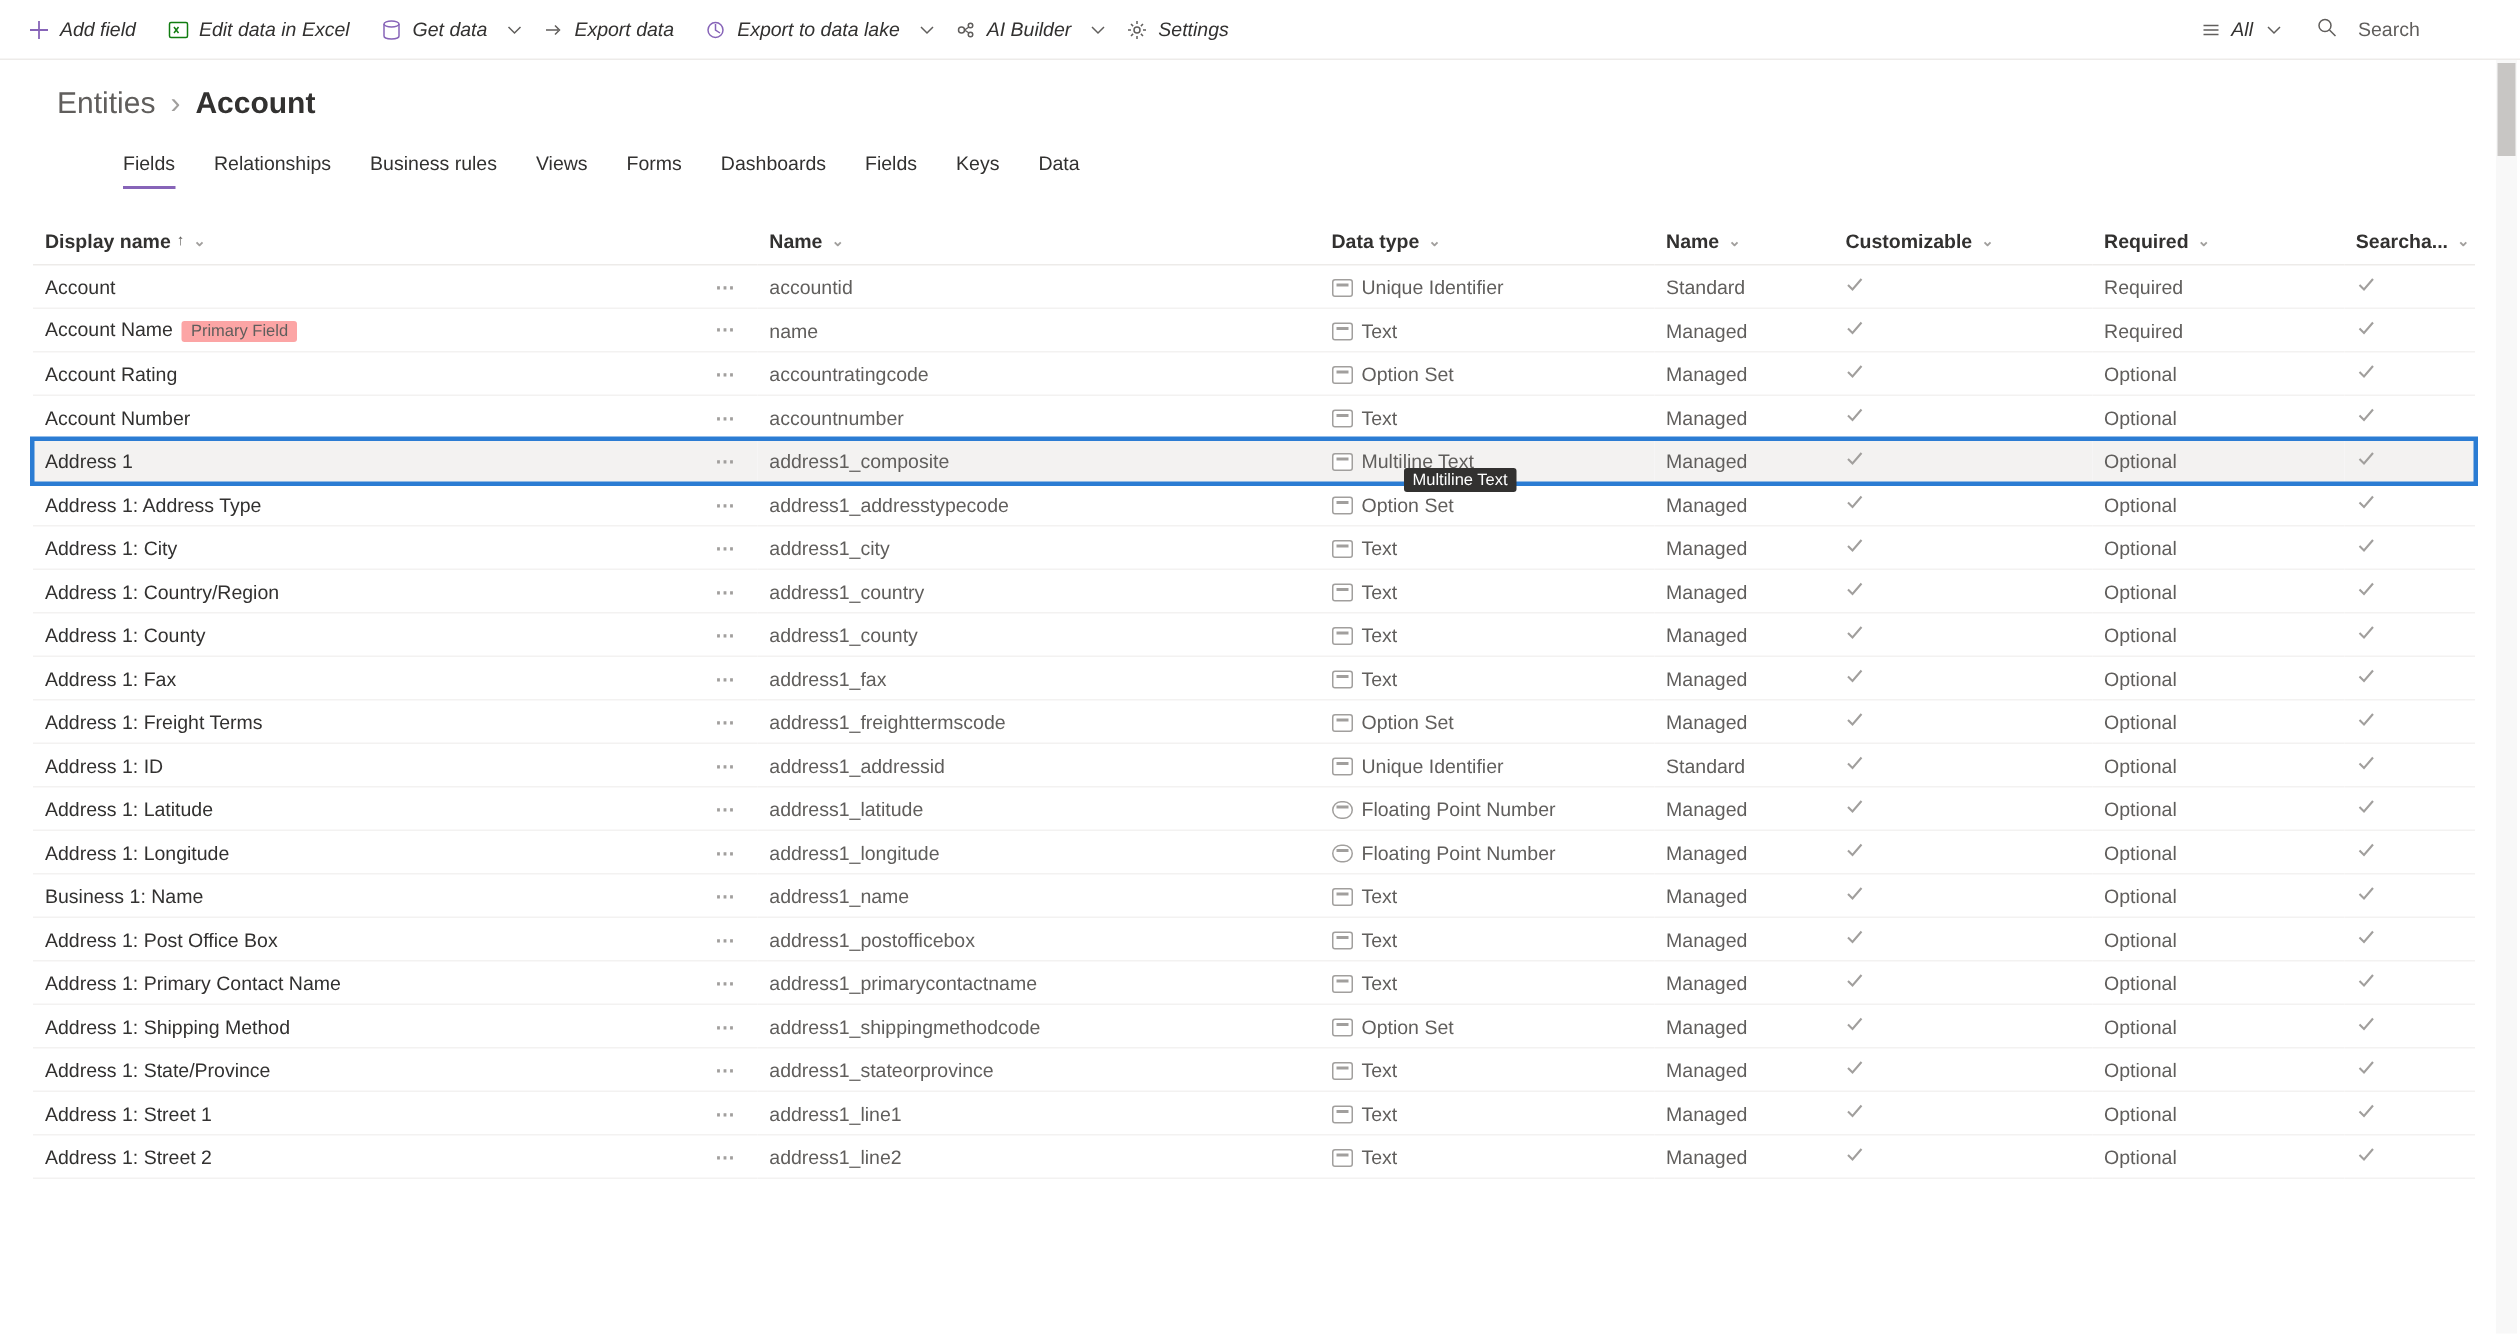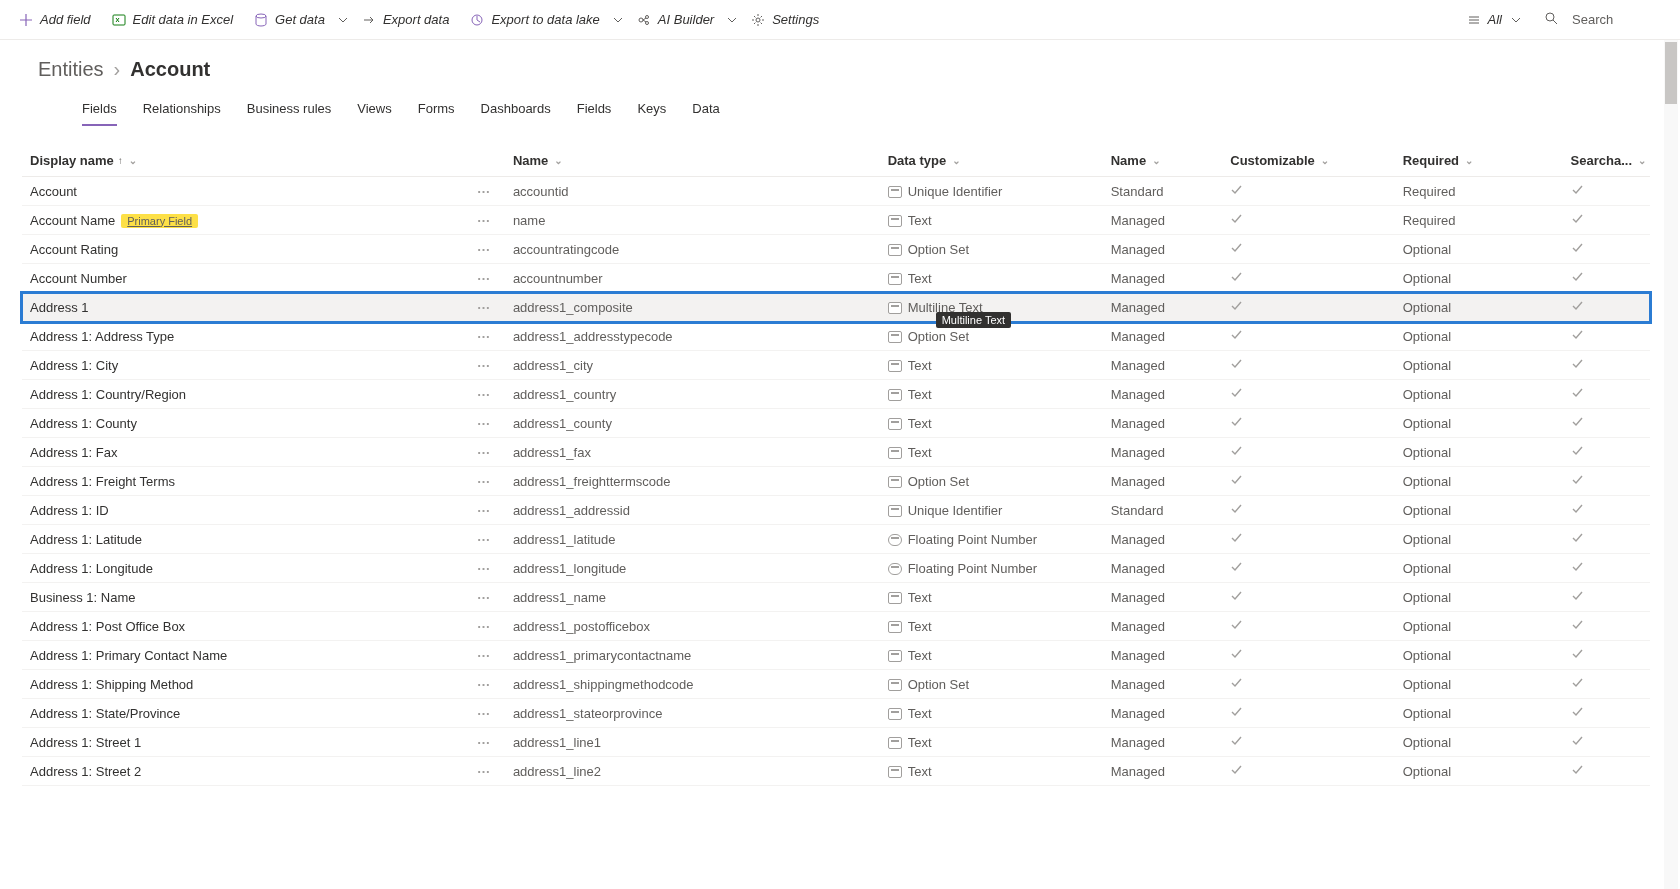--- a/index.html
+++ b/index.html
@@ -71,22 +71,22 @@
   td {
     padding: 0 8px; height: 29px; font-size:13px; color:#605e5c;
     border-bottom: 1px solid #f3f2f1; vertical-align: middle;
     white-space: nowrap;
   }
   td.disp { color:#323130; }
   tr.selected td { background:#f3f2f1; }
   tr.selected { outline: 3px solid #2b7cd3; outline-offset: -1px; }
   .more { color:#a19f9d; cursor:pointer; float:right; padding-right:6px; letter-spacing:1px; font-weight:bold;}
   .badge {
-    display:inline-block; background:#fde047; color:#605e5c;
-    font-size:11px; padding:1px 6px; border-radius:2px; margin-left:6px;text-decoration:underline;
+    display:inline-block; background:#fca5a5; color:#605e5c;
+    font-size:11px; padding:1px 6px; border-radius:2px; margin-left:6px;
   }
   .dticon {
     display:inline-block; width:14px; height:12px; border:1px solid #a19f9d;
     border-radius:2px; margin-right:6px; vertical-align:-2px; background:#fff;
   }
   .dticon::after{content:"";display:block;height:2px;background:#a19f9d;margin:2px 2px 0 2px;}
   .dticon.float{border-radius:6px;}
   .check { color:#a19f9d; }
   .tooltip {
     position:absolute; background:#323130; color:#fff; font-size:11px;

